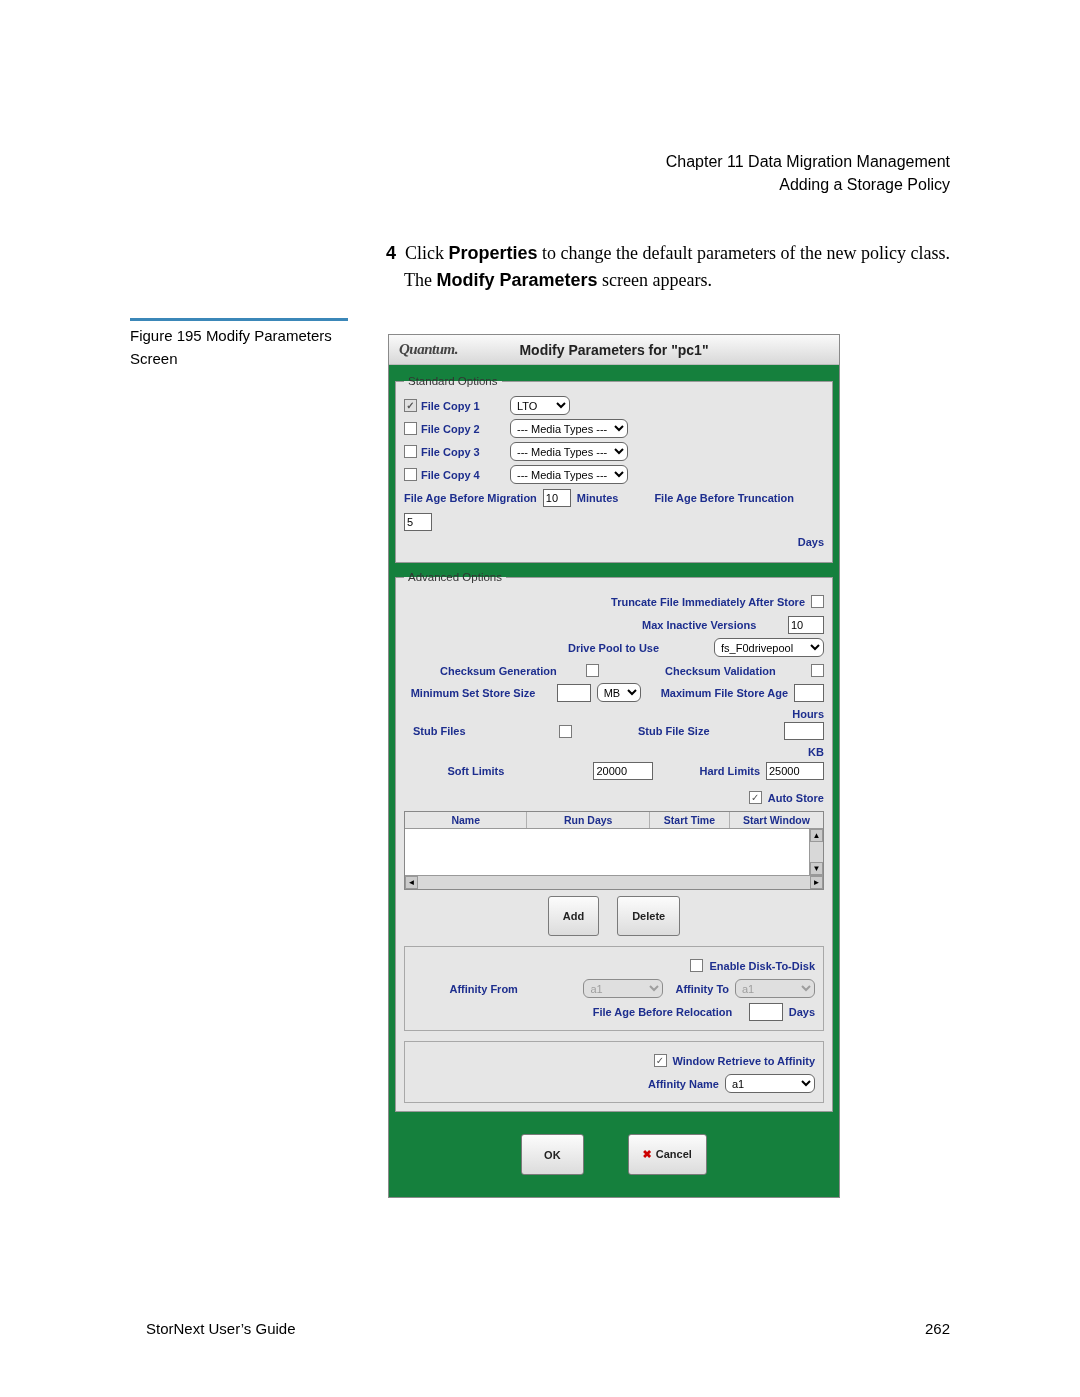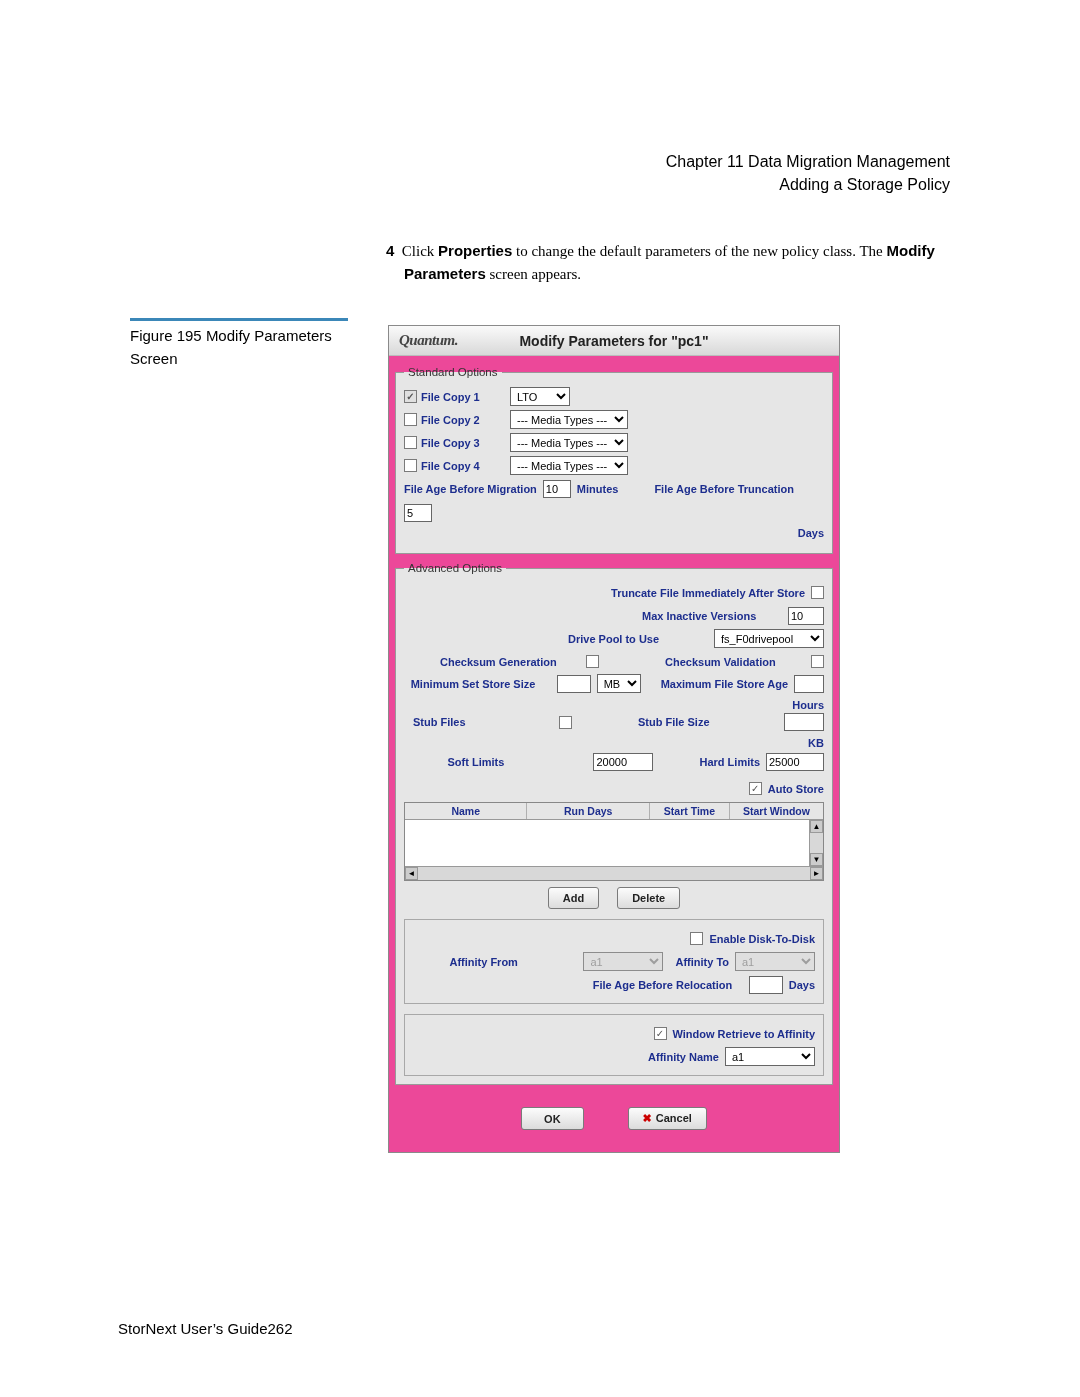--- a/index.html
+++ b/index.html
@@ -34,35 +34,35 @@
     border-top: 3px solid #3b87b8;
     padding-top: 4px;
     font-size: 15px;
     line-height: 1.5;
   }
   .right-col {
     flex: 1 1 auto;
   }
   .step-line {
     font-family: Georgia, 'Times New Roman', serif;
-    font-size: 15px;
+    font-size: 18px;
     line-height: 1.5;
     margin-bottom: 40px;
     padding-left: 18px;
     text-indent: -18px;
   }
   .step-line b { font-family: Arial, sans-serif; font-weight: bold; }
   .step-num { font-weight: bold; font-family: Arial, sans-serif; }
 
   
   .dialog {
     width: 452px;
     margin-left: 2px;
     border: 1px solid #8a8a8a;
-    background: #ec4899;
+    background: #15803d;
     font-family: Tahoma, Arial, sans-serif;
     font-size: 11px;
   }
   .dlg-title {
     height: 30px;
     background: linear-gradient(#fafafa, #d8d8d8);
     border-bottom: 1px solid #bbb;
     display: flex;
     align-items: center;
     position: relative;
@@ -126,21 +126,21 @@
   .cb.checked::after { content: "✓"; color: #555; font-size: 10px; }
   .cb.disabled { background: #e0e0e0; }
   select.sel, input.txt {
     font-family: Tahoma, Arial, sans-serif;
     font-size: 11px;
     border: 1px solid #666;
     background: #fff;
     height: 18px;
     padding: 0 2px;
   }
-  select.sel { height: 19px; }
+  select.sel { height: 19px; border-radius: 6px; }
   .unit { font-weight: bold; color: #1d2e8e; font-size: 11px; }
 
   .adv-grid .fld-row { justify-content: flex-end; }
   .left-label { width: 140px; }
   .right-label { margin-left: 18px; width: 140px; }
 
   .schedule-box {
     border: 1px solid #888;
     margin-top: 3px;
   }
@@ -177,43 +177,44 @@
   .h-scroll {
     height: 14px; background: #d8d8d8; border-top: 1px solid #999;
     display: flex; align-items: stretch;
   }
   .h-scroll .arr { width: 13px; background: #ccc; border: 1px solid #999; font-size: 8px; text-align: center; line-height: 11px; }
   .h-scroll .spacer { flex: 1; }
   .btn {
     background: linear-gradient(#fcfcfc,#dcdcdc);
     border: 1px solid #7a7a7a;
     border-radius: 3px;
-    padding: 4px 14px;
+    padding: 13px 14px;
     font-size: 11px;
     font-weight: bold;
     color: #222;
   }
   .btn-row { display:flex; gap:18px; justify-content:center; margin-top:6px; }
   .sub-group {
     border: 1px solid #a8a8a8;
     padding: 6px 8px;
     margin-top: 10px;
   }
   .dlg-footer {
     display:flex; justify-content:center; gap:44px;
     padding: 14px 0 10px 0;
   }
   .red-x { color:#c00; font-weight:bold; margin-right:4px; }
 
   .page-footer {
     position: absolute;
     bottom: 60px;
-    left: 118px;
+    left: 146px;
     right: 130px;
     display: flex;
+    justify-content: space-between;
     font-size: 15px;
   }
 </style>
 </head>
 <body>
 
 <div class="page">
 
   <div class="chapter-header">
     <div>Chapter 11  Data Migration Management</div>

